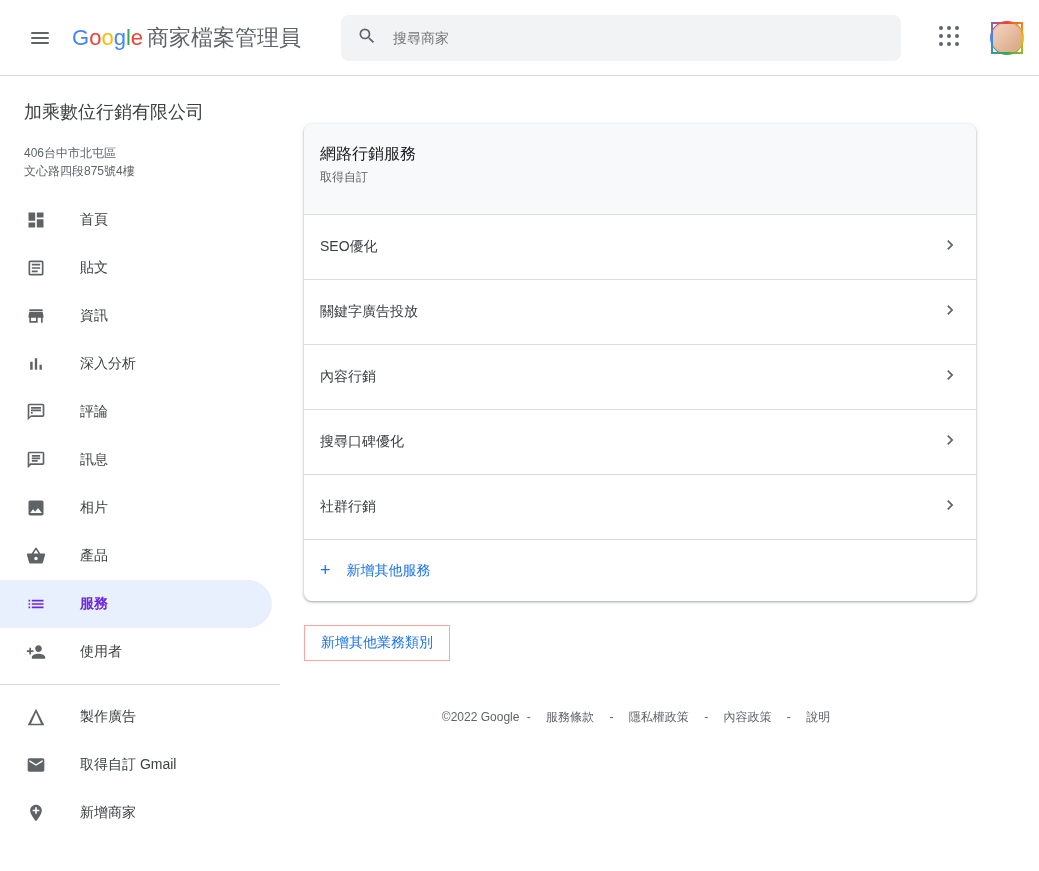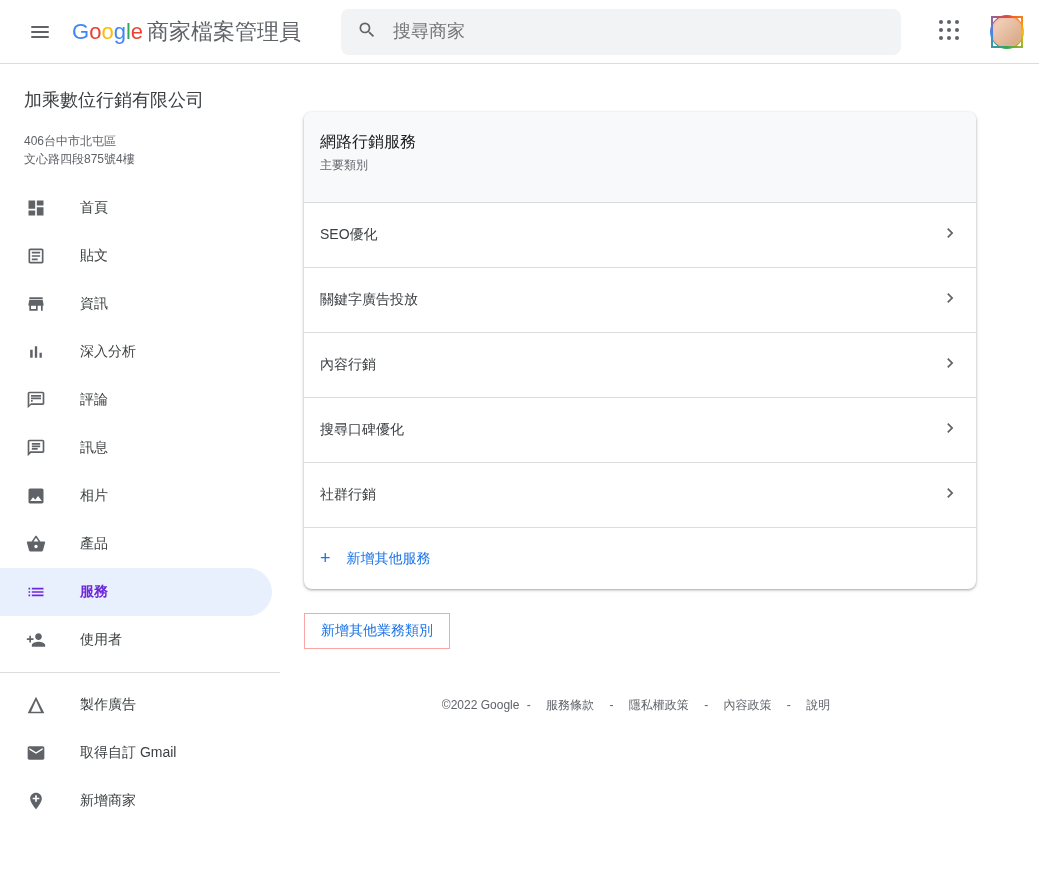--- a/index.html
+++ b/index.html
@@ -1,30 +1,30 @@
 <!DOCTYPE html>
 <html><head>
 <meta charset="utf-8">
 <style>
 * { box-sizing: border-box; margin: 0; padding: 0; }
 body { font-family: Arial, "Microsoft JhengHei", sans-serif; background: #fff; color: #202124; }
 
-.header { display: flex; align-items: center; height: 64px; padding: 0 16px; border-bottom: 1px solid #dadce0; gap: 8px; }
+.header { display: flex; align-items: center; height: 76px; padding: 0 16px; border-bottom: 1px solid #dadce0; gap: 8px; }
 .menu-btn { width: 48px; height: 48px; display: flex; align-items: center; justify-content: center; border-radius: 50%; cursor: pointer; }
 .hamburger { width: 18px; height: 12px; display: flex; flex-direction: column; justify-content: space-between; }
 .hamburger span { height: 2px; background: #5f6368; border-radius: 1px; }
 
 .logo { font-size: 22px; font-weight: 400; display: flex; align-items: center; gap: 4px; }
 .g-logo { font-weight: 500; }
 .g1 { color: #4285F4; } .g2 { color: #EA4335; } .g3 { color: #FBBC05; } .g4 { color: #4285F4; } .g5 { color: #34A853; } .g6 { color: #EA4335; }
 .product-name { color: #5f6368; font-size: 22px; }
 
 .search-box { flex: 0 0 auto; width: 560px; height: 46px; background: #f1f3f4; border-radius: 8px; display: flex; align-items: center; padding: 0 16px; margin-left: 32px; }
 .search-icon { color: #5f6368; margin-right: 16px; }
-.search-input { border: none; background: transparent; font-size: 18px; color: #4d7c0f; outline: none; width: 100%; }
+.search-input { border: none; background: transparent; font-size: 14px; color: #4d7c0f; outline: none; width: 100%; }
 
 .header-right { margin-left: auto; display: flex; align-items: center; gap: 16px; }
 .apps-grid { width: 24px; height: 24px; display: grid; grid-template-columns: repeat(3, 4px); grid-template-rows: repeat(3, 4px); gap: 4px; cursor: pointer; padding: 12px; box-sizing: content-box; border-radius: 50%; }
 .apps-grid span { background: #5f6368; border-radius: 50%; }
 .avatar { width: 32px; height: 32px; border-radius: 50%; background: linear-gradient(135deg, #f6c1a8, #e8a87c); border: 2px solid; border-image: conic-gradient(#EA4335, #FBBC05, #34A853, #4285F4, #EA4335) 1; border-radius: 50%; cursor: pointer; position: relative; }
 .avatar::before { content: ''; position: absolute; inset: -3px; border-radius: 50%; background: conic-gradient(#EA4335, #FBBC05, #34A853, #4285F4, #EA4335); z-index: -1; }
 .avatar-inner { width: 100%; height: 100%; border-radius: 50%; background: linear-gradient(135deg, #f6d5c1, #d4a582); }
 
 .layout { display: flex; }
 .sidebar { width: 280px; padding-top: 16px; height: calc(100vh - 64px); overflow-y: auto; }
@@ -218,21 +218,21 @@
           </span>
         <span class="nav-label">新增商家</span>
       </li>
     </ul>
   </div>
 
   <div class="main">
     <div class="card">
       <div class="card-header">
         <div class="card-title">網路行銷服務</div>
-        <div class="card-subtitle">主要類別</div>
+        <div class="card-subtitle">取得自訂</div>
       </div>
       <div class="service-item">
         <span class="service-label">SEO優化</span>
         <span class="chevron"><svg viewBox="0 0 24 24">
               <path d="M10 6L8.59 7.41 13.17 12l-4.58 4.59L10 18l6-6z"></path>
             </svg></span>
       </div>
       <div class="service-item">
         <span class="service-label">關鍵字廣告投放</span>
         <span class="chevron"><svg viewBox="0 0 24 24">

